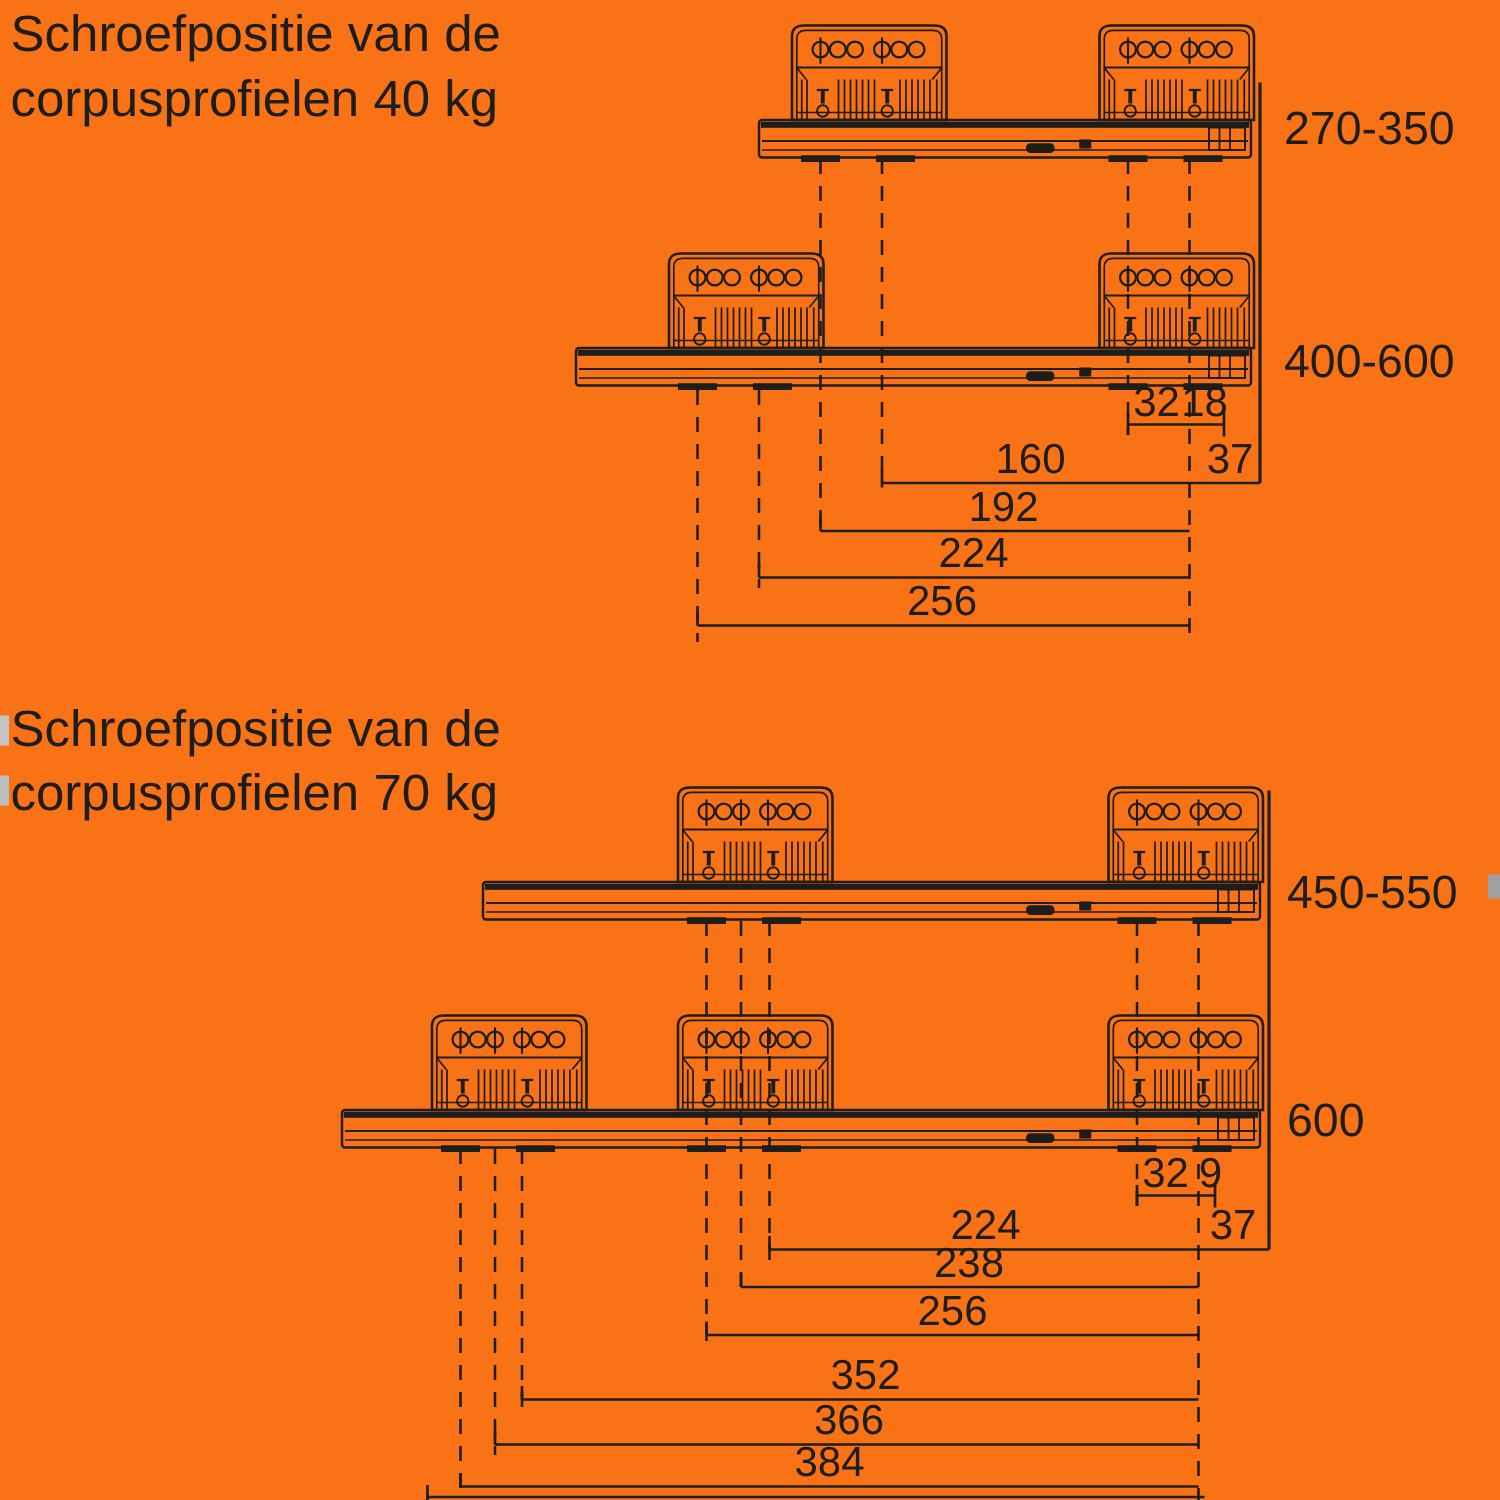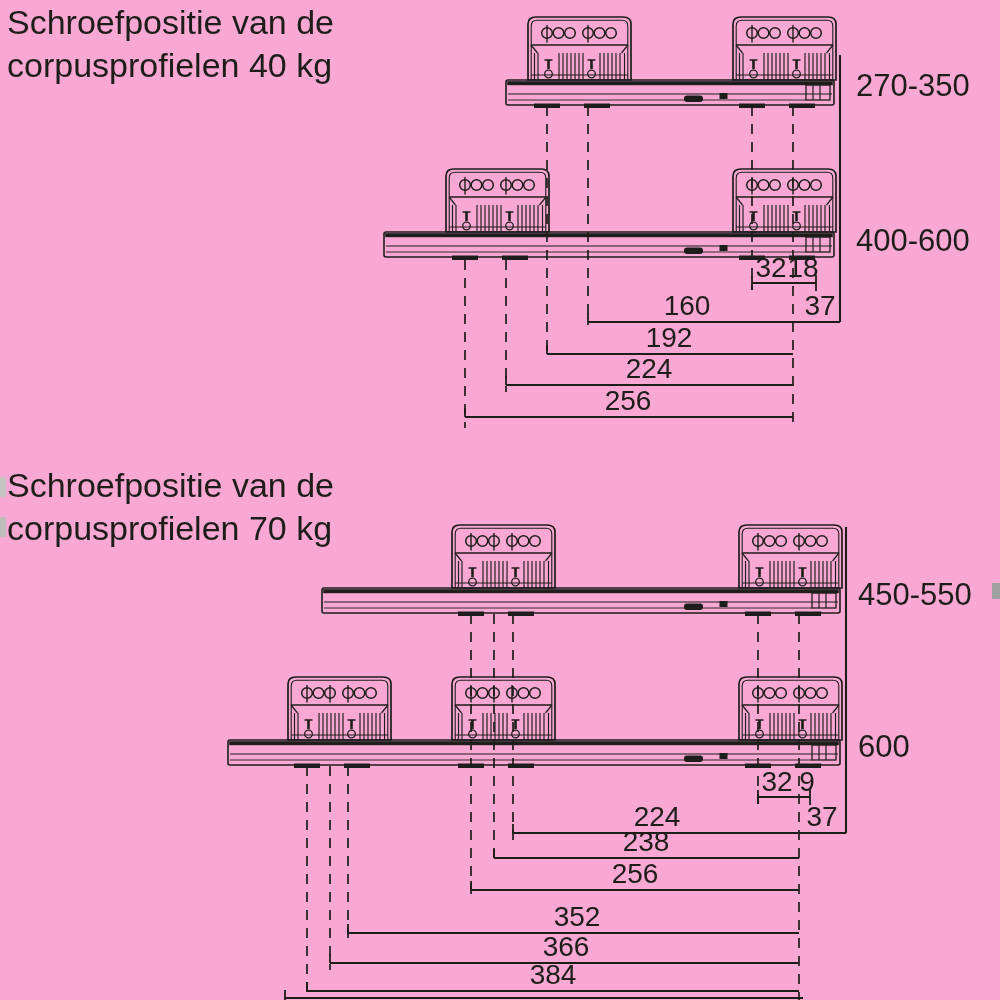--- a/index.html
+++ b/index.html
@@ -1,16 +1,16 @@
 <!DOCTYPE html>
 <html><head>
 <meta charset="utf-8">
 <style>
   html,body{margin:0;padding:0;background:#fff;}
-  #stage{width:1000px;height:1000px;position:relative;background:#f9a8d4;overflow:hidden;}
+  #stage{width:1000px;height:1000px;position:relative;background:#f97316;overflow:hidden;}
   svg{display:block;}
   text{font-family:"Liberation Sans","DejaVu Sans",sans-serif;fill:#1d1d1b;}
   .title{font-size:34px;}
   .range{font-size:31px;}
   .dim{font-size:28px;text-anchor:middle;}
   .ln{stroke:#1d1d1b;fill:none;}
 </style>
 </head>
 <body>
 

